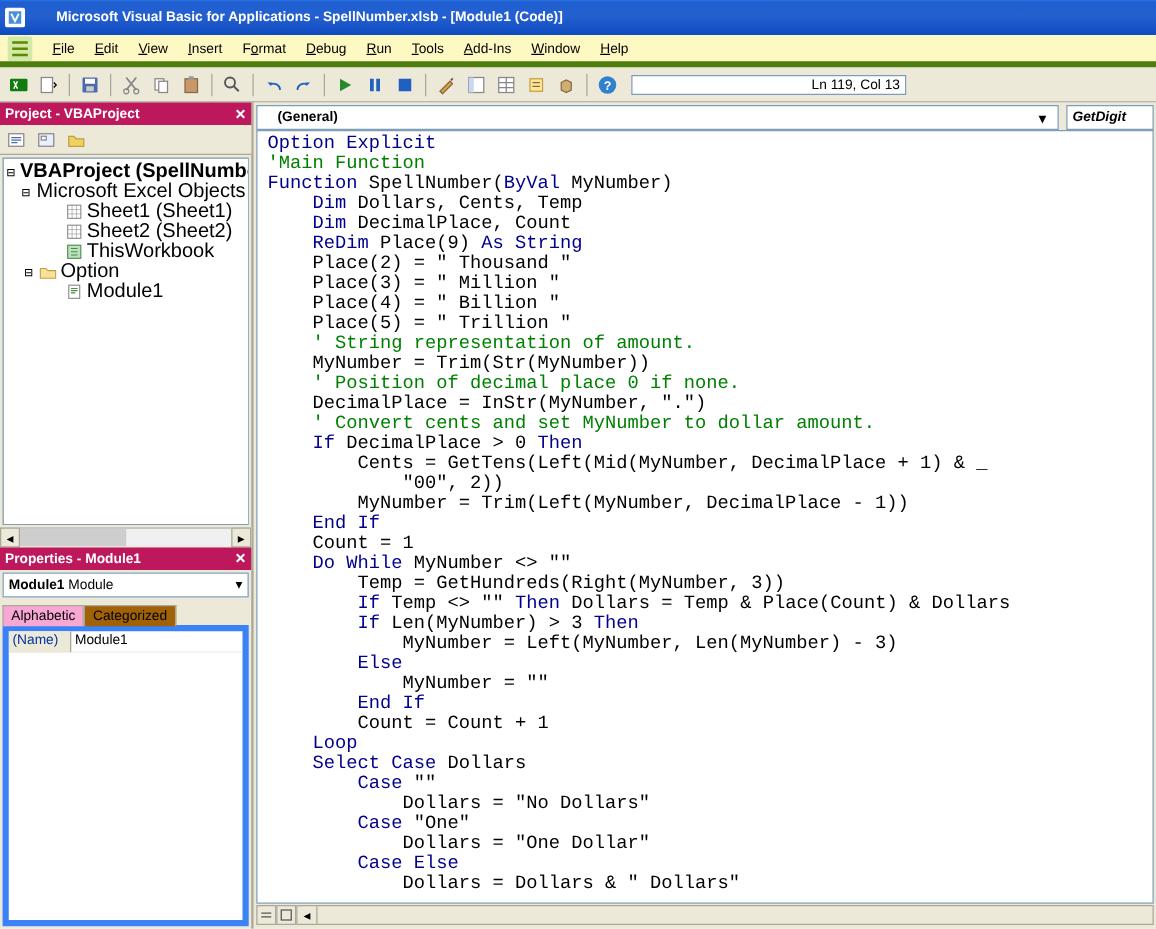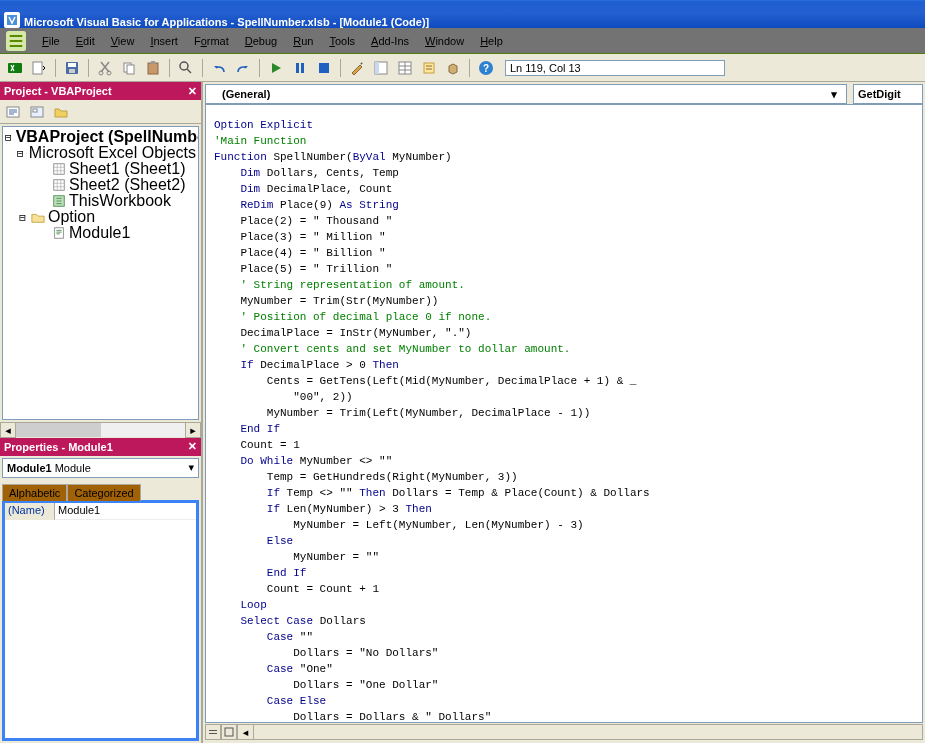--- a/index.html
+++ b/index.html
@@ -11,32 +11,33 @@
   height: 743px;
   overflow: hidden;
   display: flex;
   flex-direction: column;
 }
 .titlebar {
   height: 28px;
   background: linear-gradient(to bottom, #2a72e0 0%, #1e5ed0 6%, #2560d0 45%, #0e4bc0 100%);
   color: #fff;
   display: flex;
-  align-items: flex-end;
+  align-items: center;
   padding: 0 4px;
   font-weight: bold;
+  gap: 21px;
 }
 .titlebar .icon { width: 16px; height: 16px; margin-right: 4px; }
 .menubar {
   height: 26px;
-  background: #737373;
+  background: #fef9c3;
   display: flex;
   align-items: center;
   padding: 0 6px;
-  border-bottom: 1px solid #4d7c0f;
+  border-bottom: 5px solid #4d7c0f;
 }
 .menubar .app-icon { margin-right: 8px; }
 .menu-item {
   padding: 3px 8px;
   cursor: default;
 }
 .menu-item u { text-decoration: underline; }
 .toolbar {
   height: 28px;
   background: #ece9d8;
@@ -56,20 +57,21 @@
 .tool-status {
   margin-left: 6px;
   background: #fff;
   border: 1px solid #7f9db9;
   height: 16px;
   width: 220px;
   padding: 0 4px;
   display: flex;
   align-items: center;
   font-size: 11px;
+  justify-content: flex-end;
 }
 .main {
   flex: 1;
   display: flex;
   min-height: 0;
 }
 .left-pane {
   width: 203px;
   display: flex;
   flex-direction: column;
@@ -143,25 +145,25 @@
 .props-tab {
   border: 1px solid #aca899;
   border-bottom: none;
   padding: 2px 6px;
   background: #a16207;
   font-size: 11px;
   position: relative;
   top: 1px;
   cursor: pointer;
 }
-.props-tab.active { background: #a16207; z-index: 2; }
+.props-tab.active { background: #f9a8d4; z-index: 2; }
 .props-grid {
   flex: 1;
   background: #fff;
-  border: 3px solid #3b82f6;
+  border: 5px solid #3b82f6;
   margin: 0 2px 2px 2px;
   overflow: auto;
 }
 .props-row { display: flex; height: 17px; font-size: 11px; }
 .props-row .k { width: 50px; background: #ece9d8; border-right: 1px solid #aca899; border-bottom: 1px solid #ece9d8; padding: 1px 3px; color: #0033a0;}
 .props-row .v { flex: 1; padding: 1px 3px; border-bottom: 1px solid #eee; }
 .code-area {
   flex: 1;
   display: flex;
   flex-direction: column;
@@ -177,33 +179,33 @@
 .code-dd {
   background:#fff;
   border: 1px solid #7f9db9;
   height: 20px;
   display: flex;
   align-items: center;
   padding: 0 4px;
   font-size: 11px;
 }
 .code-dd.left { flex: 1; font-weight: bold; padding-left: 16px; }
-.code-dd.right { width: 70px; font-weight: bold; }
+.code-dd.right { width: 70px; font-weight: bold; font-style: italic; }
 .code-dd .arrow { margin-left: auto; width: 16px; text-align:center;}
 .code-editor {
   flex: 1;
   background: #fff;
   border: 1px solid #7f9db9;
   margin: 0 2px 0 2px;
   overflow: auto;
   font-family: "Courier New", monospace;
-  font-size: 11px;
+  font-size: 15px;
   line-height: 16px;
   white-space: pre;
-  padding: 12px 8px;
+  padding: 2px 8px;
   position: relative;
 }
 .code-editor .kw { color: #00008b; }
 .code-editor .cm { color: #008000; }
 .code-bottom {
   height: 18px;
   display: flex;
   align-items: center;
   margin: 0 2px 2px 2px;
 }

